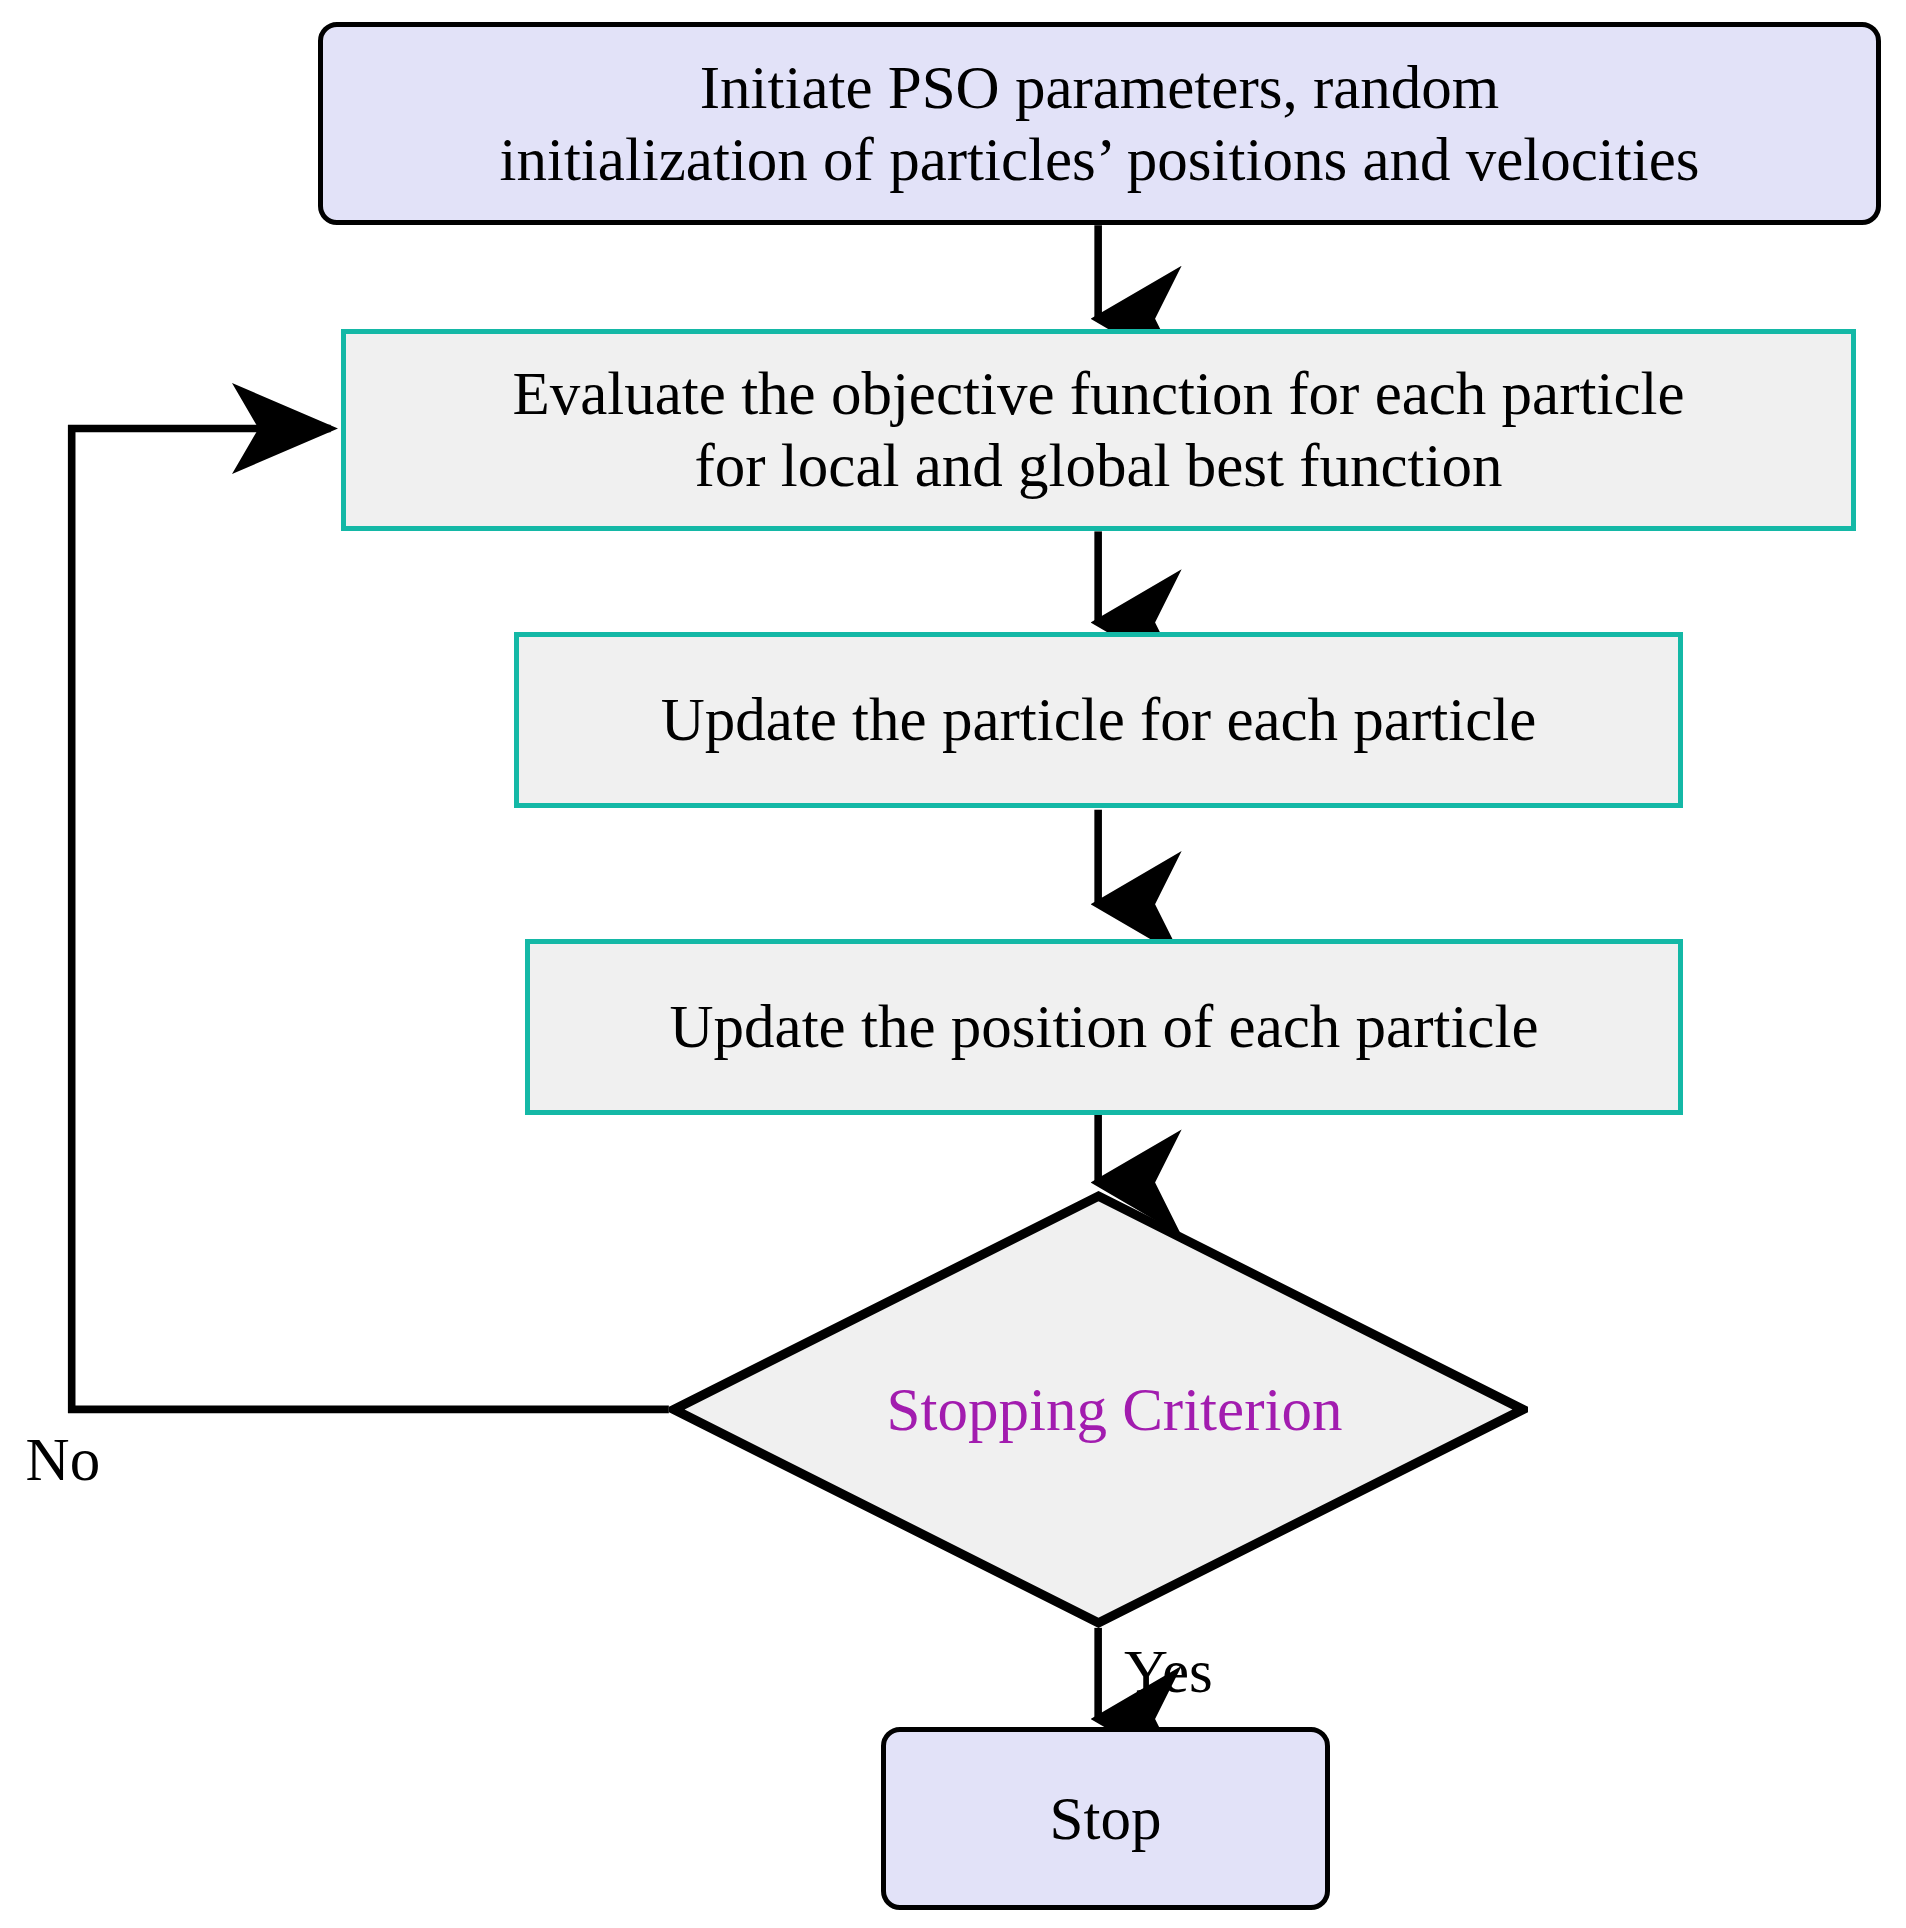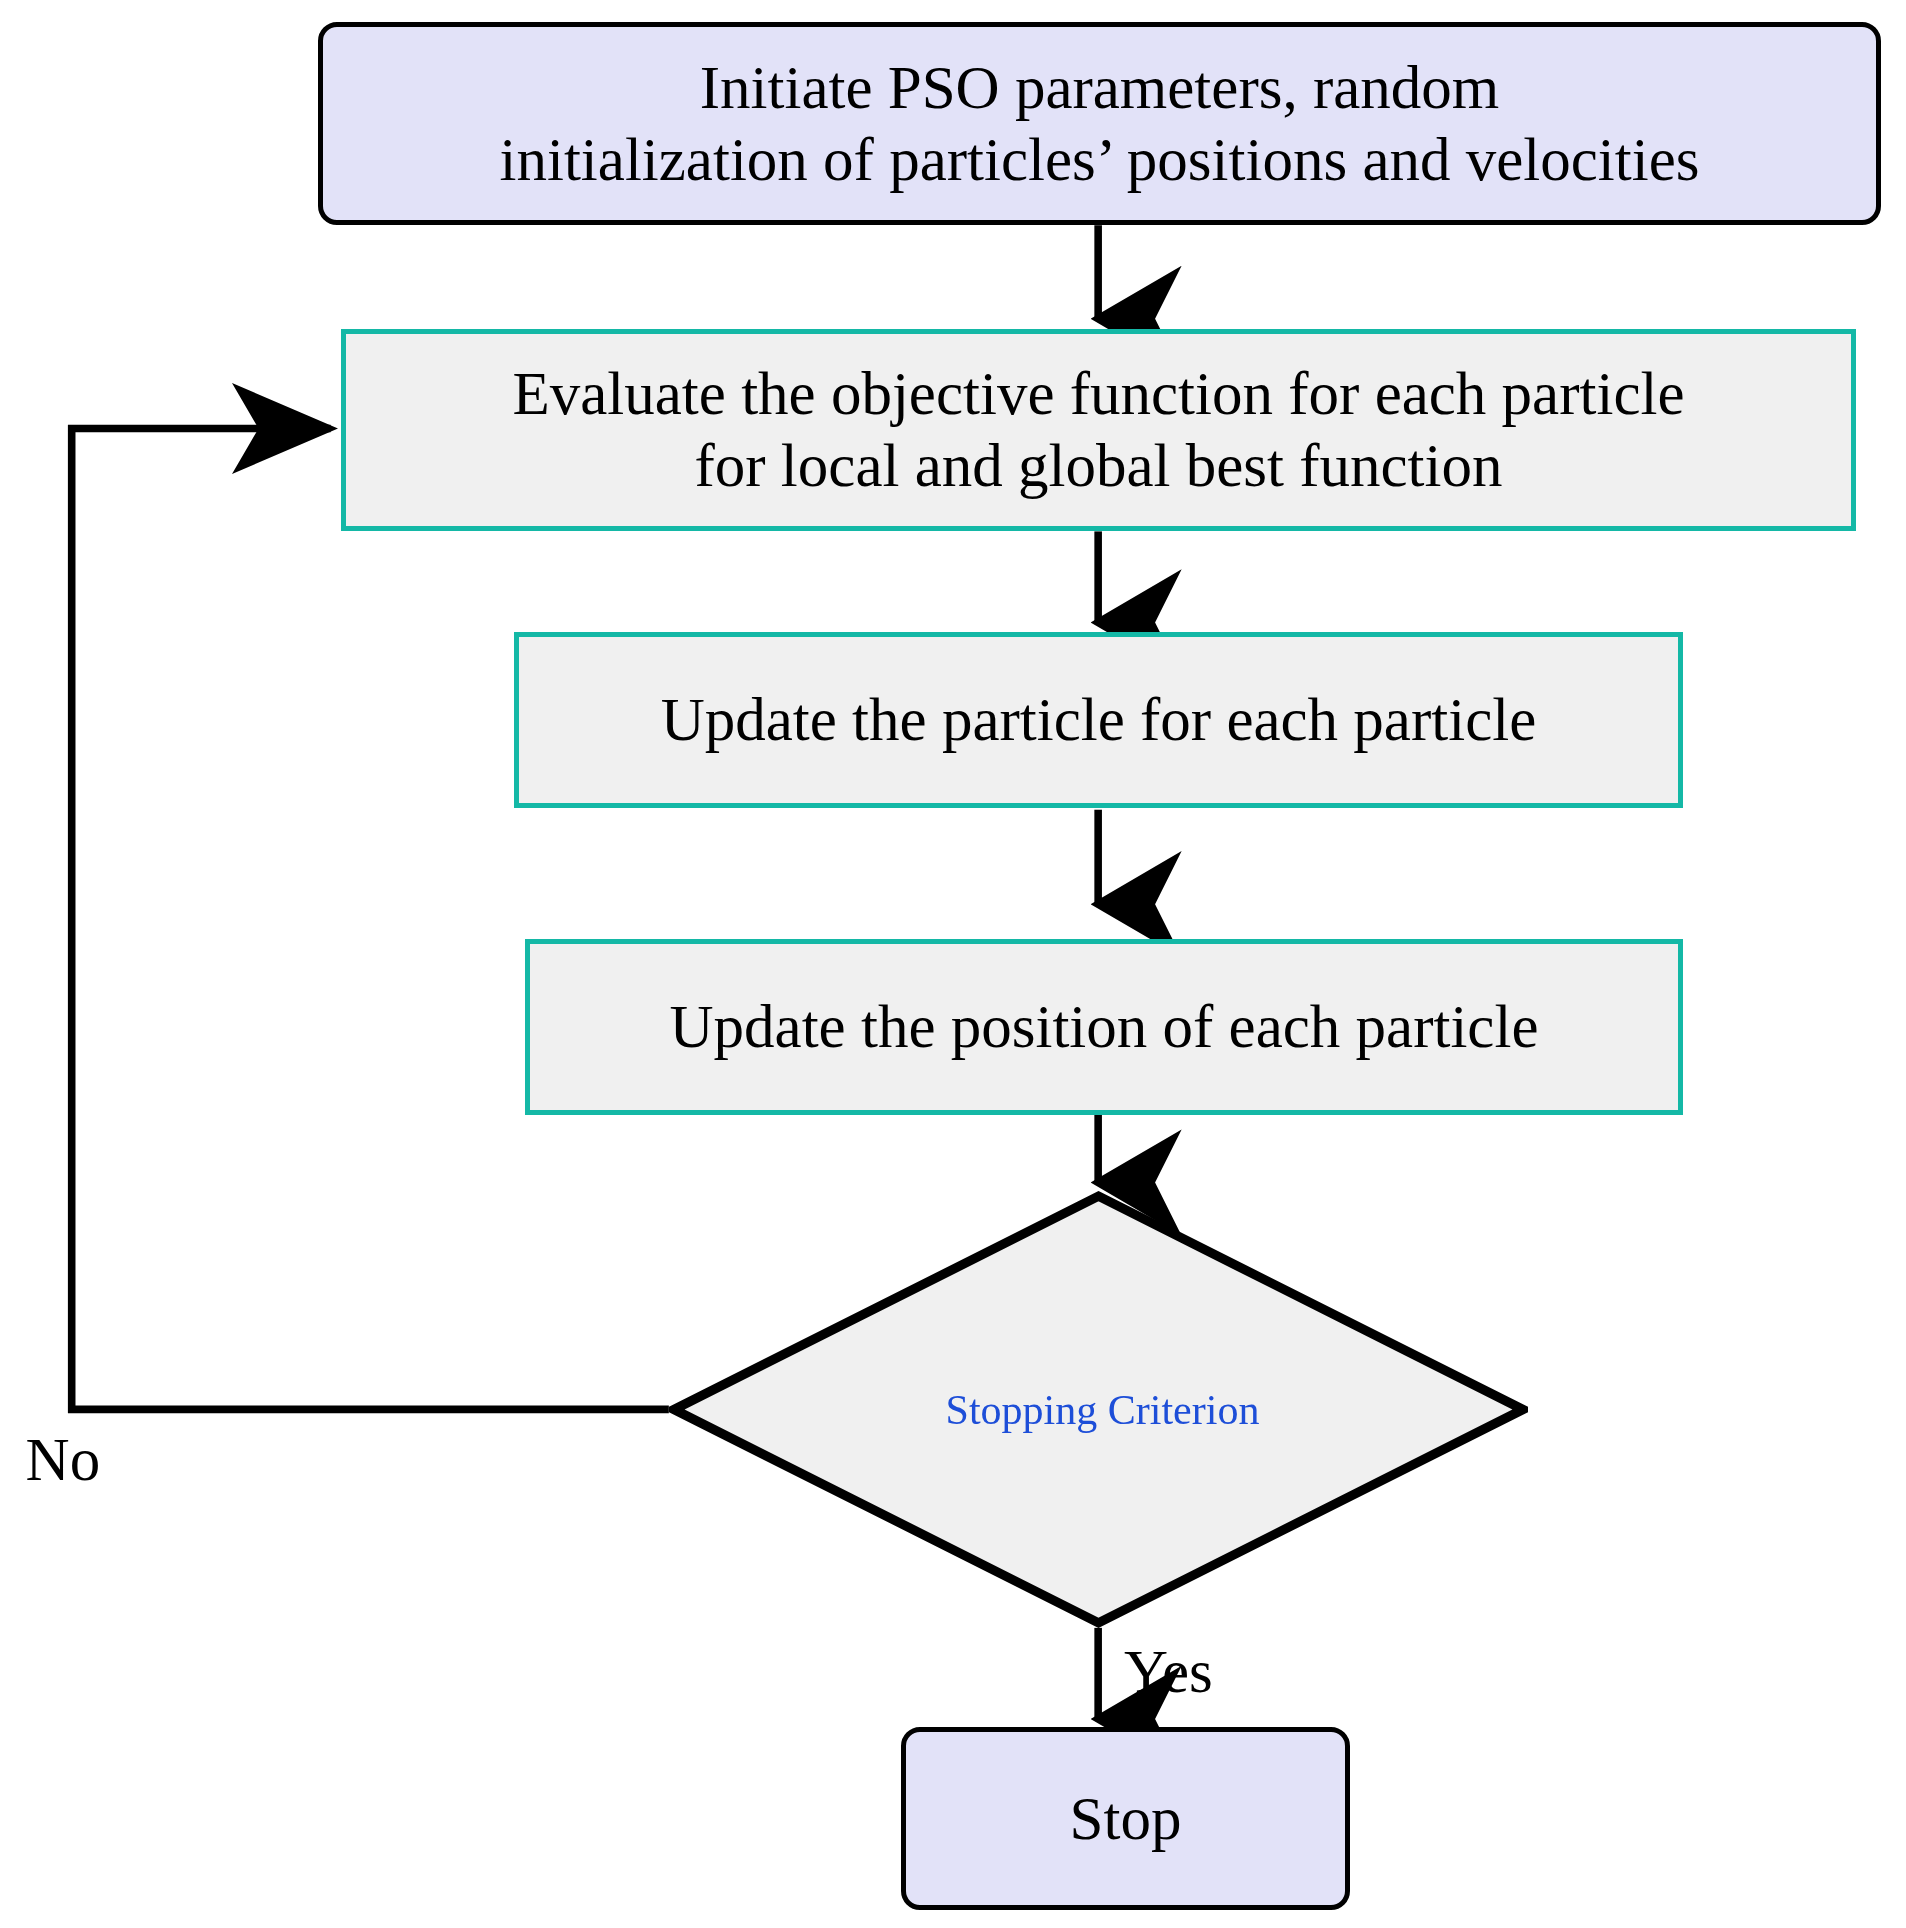--- a/index.html
+++ b/index.html
@@ -66,48 +66,47 @@
     font-size: 61px;
   }
   #node-update-position {
     left: 525px; top: 914px; width: 1158px; height: 176px;
     font-size: 61px;
     margin-top: 25px;
   }
   #node-stop {
     left: 881px; top: 1727px; width: 449px; height: 183px;
     font-size: 61px;
-    margin-left: 20px;
   }
 
   
   #node-decision {
     position: absolute;
     left: 669px;
     top: 1191px;
     width: 859px;
     height: 437px;
   }
   #node-decision svg {
     position: absolute;
     left: 0; top: 0;
     width: 859px;
     height: 437px;
   }
   #node-decision .diamond-text {
     position: absolute;
-    left: 4px;
+    left: 16px;
     top: 0;
     width: 859px;
     height: 437px;
     display: flex;
     align-items: center;
     justify-content: center;
-    font-size: 42px;
-    color: #1d4ed8;
+    font-size: 61px;
+    color: #a21caf;
   }
 
   
   .edge-label {
     position: absolute;
     color: #000000;
     font-size: 61px;
     line-height: 1;
     white-space: nowrap;
     margin-left: 7px;

